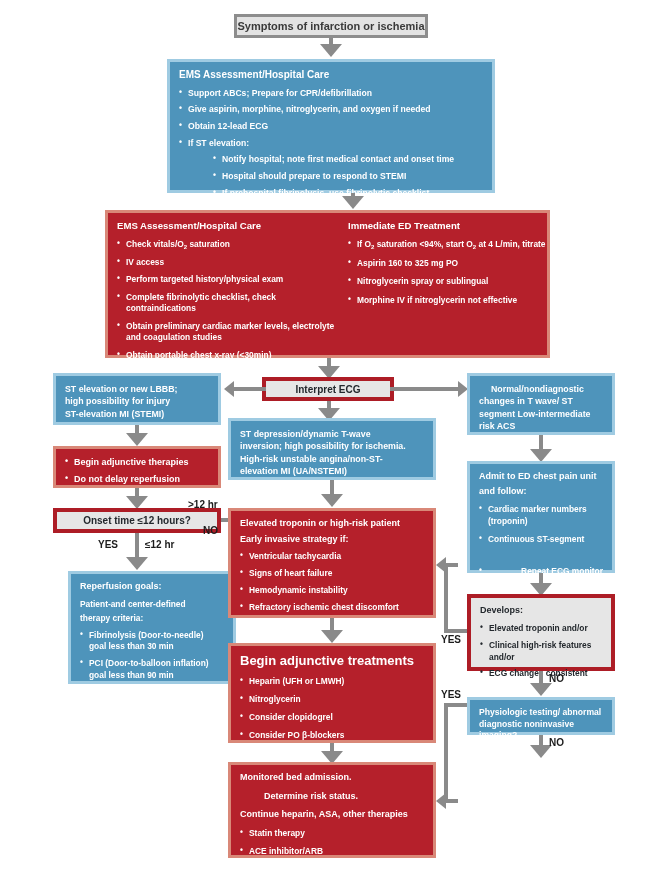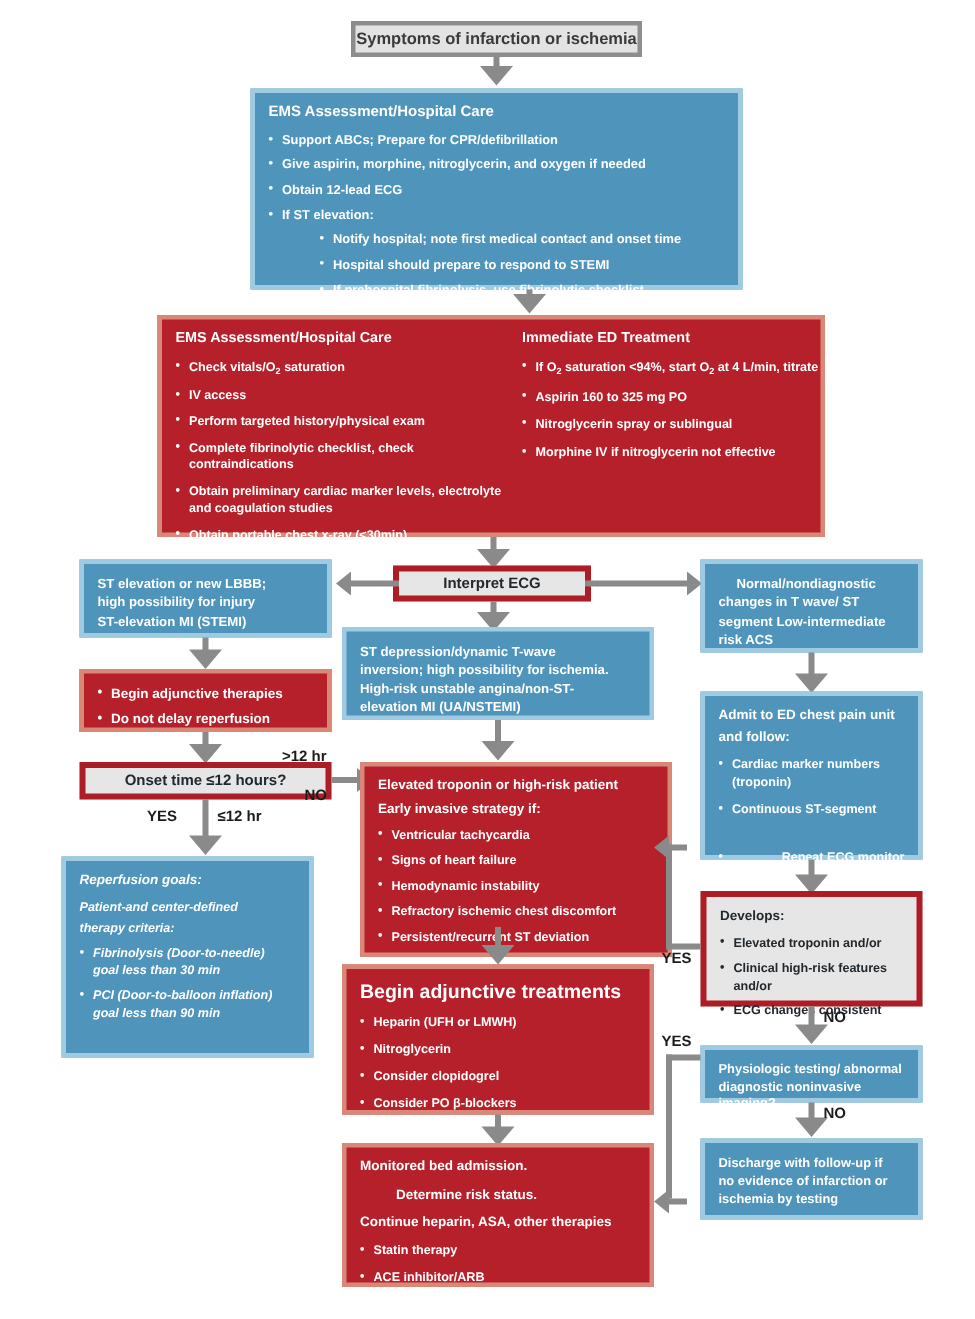--- a/index.html
+++ b/index.html
@@ -166,40 +166,40 @@
   <div class="hline" style="left:221px;top:518px;width:21px;"></div>
   <div class="arrowright" style="left:238px;top:512px;"></div>
   <div class="lbl" style="left:188px;top:499px;">&gt;12 hr</div>
   <div class="lbl" style="left:203px;top:525px;">NO</div>
 
   <div class="vline" style="left:135px;top:533px;height:30px;"></div>
   <div class="fatdown" style="left:126px;top:557px;"></div>
   <div class="lbl" style="left:98px;top:539px;">YES</div>
   <div class="lbl" style="left:145px;top:539px;">≤12 hr</div>
 
-  <div class="box blue pad" style="left:41px;top:571px;width:168px;height:134px;font-size:8.4px;line-height:1.3;font-style:italic;">
+  <div class="box blue pad" style="left:68px;top:571px;width:168px;height:113px;font-size:8.4px;line-height:1.3;">
     <span class="ttl" style="font-size:9px;margin-bottom:6px;">Reperfusion goals:</span>
     <span class="sub">Patient-and center-defined</span>
     <span class="sub" style="margin-bottom:6px;">therapy criteria:</span>
     <span class="li" style="margin-bottom:1px;">Fibrinolysis (Door-to-needle)</span>
     <span class="cont" style="margin-bottom:6px;">goal less than 30 min</span>
     <span class="li" style="margin-bottom:1px;">PCI (Door-to-balloon inflation)</span>
     <span class="cont">goal less than 90 min</span>
   </div>
 
   <div class="box blue pad" style="left:228px;top:418px;width:208px;height:62px;font-size:8.8px;line-height:1.4;">
     <span style="display:block;">ST depression/dynamic T-wave</span>
     <span style="display:block;">inversion; high possibility for ischemia.</span>
     <span style="display:block;">High-risk unstable angina/non-ST-</span>
     <span style="display:block;">elevation MI (UA/NSTEMI)</span>
   </div>
   <div class="vline" style="left:330px;top:480px;height:19px;"></div>
   <div class="fatdown" style="left:321px;top:494px;"></div>
 
-  <div class="box red pad" style="left:240px;top:508px;width:208px;height:130px;font-size:8.4px;line-height:1.3;">
+  <div class="box red pad" style="left:228px;top:508px;width:208px;height:110px;font-size:8.4px;line-height:1.3;">
     <span class="ttl" style="font-size:9px;margin-bottom:4px;">Elevated troponin or high-risk patient</span>
     <span class="sub" style="font-size:9px;margin-bottom:6px;">Early invasive strategy if:</span>
     <span class="li" style="margin-bottom:6px;">Ventricular tachycardia</span>
     <span class="li" style="margin-bottom:6px;">Signs of heart failure</span>
     <span class="li" style="margin-bottom:6px;">Hemodynamic instability</span>
     <span class="li" style="margin-bottom:6px;">Refractory ischemic chest discomfort</span>
     <span class="li">Persistent/recurrent ST deviation</span>
   </div>
   <div class="vline" style="left:330px;top:618px;height:17px;"></div>
   <div class="fatdown" style="left:321px;top:630px;"></div>
@@ -273,19 +273,14 @@
   <div class="vline" style="left:444px;top:703px;height:96px;"></div>
   <div class="hline" style="left:444px;top:703px;width:23px;"></div>
   <div class="hline" style="left:446px;top:799px;width:12px;"></div>
   <div class="arrowleft" style="left:436px;top:793px;"></div>
   <div class="lbl" style="left:441px;top:689px;">YES</div>
 
   <div class="vline" style="left:539px;top:735px;height:15px;"></div>
   <div class="fatdown" style="left:530px;top:745px;"></div>
   <div class="lbl" style="left:549px;top:737px;">NO</div>
 
-  <div class="box blue pad" style="left:467px;top:759px;width:148px;height:54px;font-size:8.6px;line-height:1.4;">
-    <span style="display:block;">Discharge with follow-up if</span>
-    <span style="display:block;">no evidence of infarction or</span>
-    <span style="display:block;">ischemia by testing</span>
-  </div>
 
 </div>
 
 </body></html>

